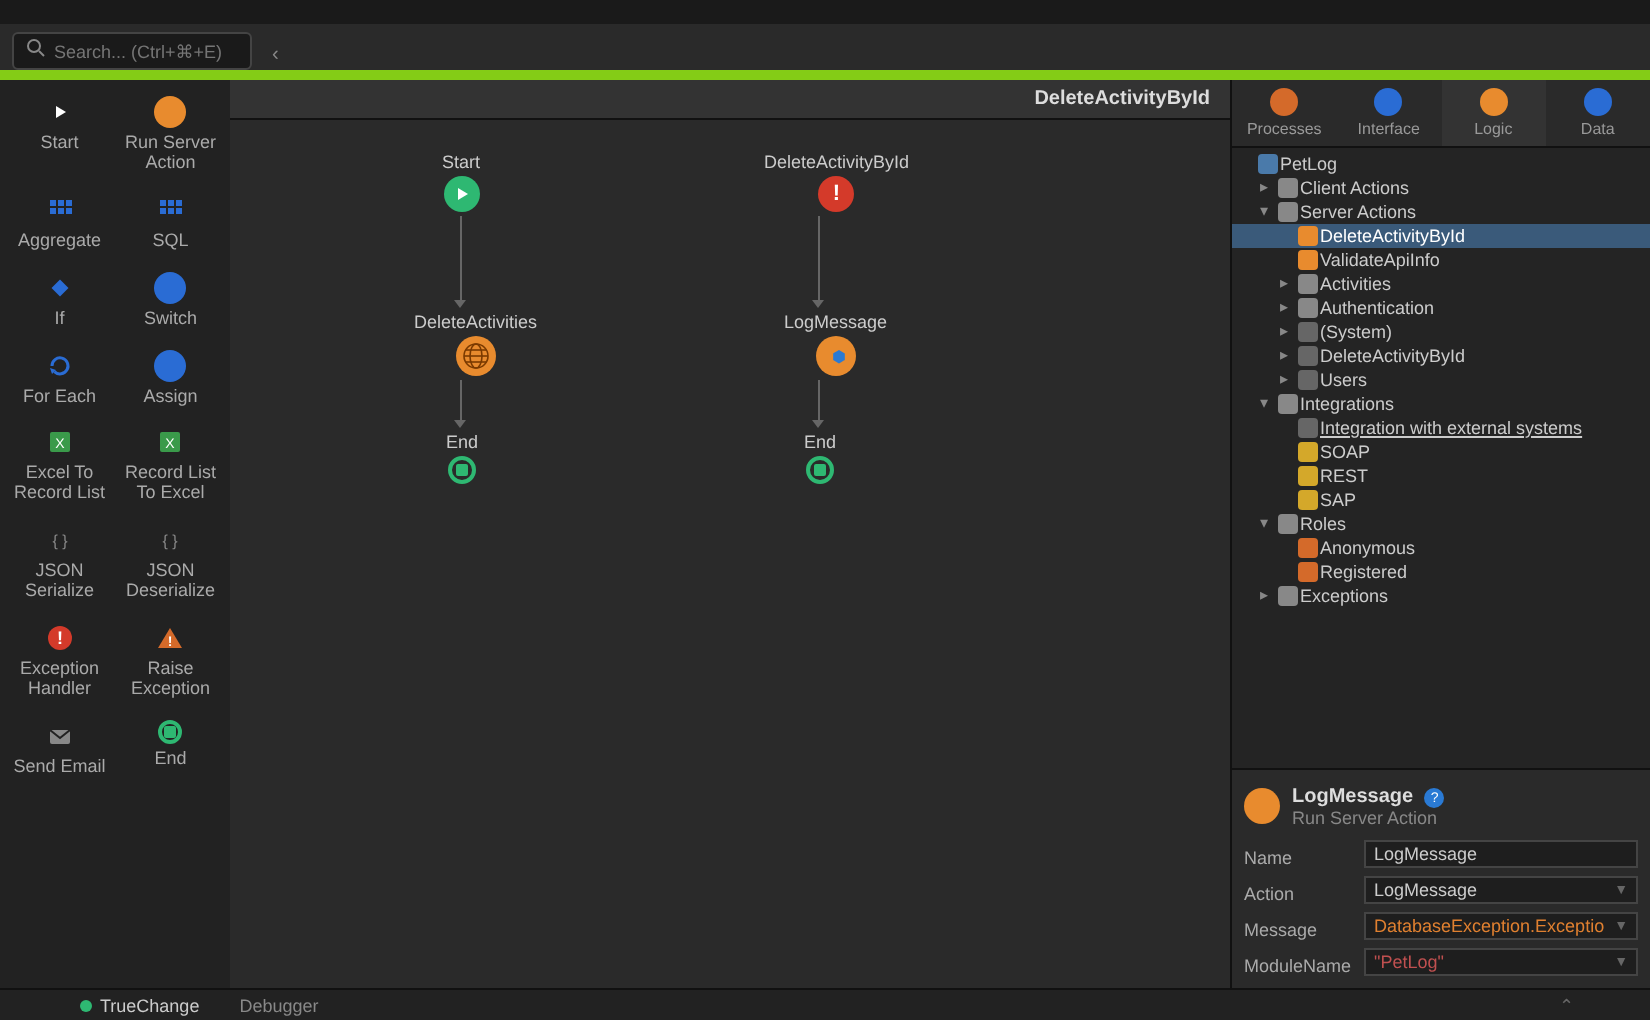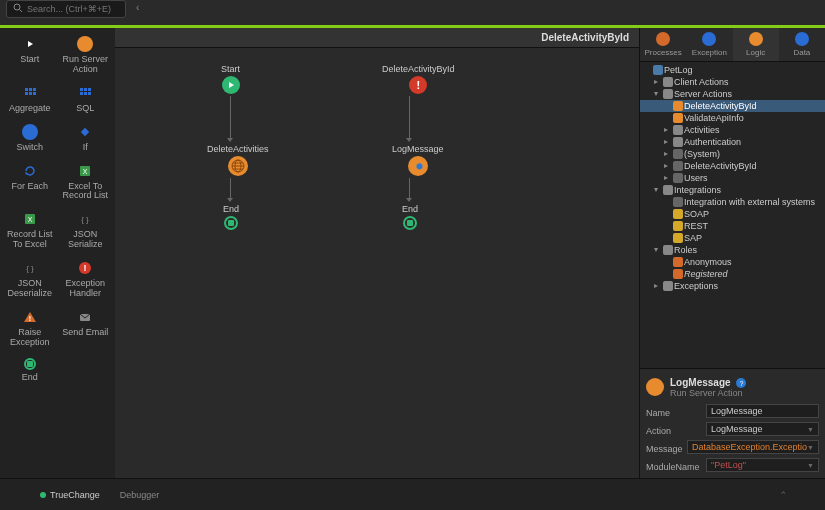--- a/index.html
+++ b/index.html
@@ -1,34 +1,34 @@
 <!DOCTYPE html>
 <html><head>
 <meta charset="utf-8">
 <style>
 * { box-sizing: border-box; margin: 0; padding: 0; }
 body { background: #1a1a1a; color: #ccc; font-family: -apple-system, Arial, sans-serif; font-size: 10px; width: 825px; height: 510px; overflow: hidden; display: flex; flex-direction: column; }
-.topbar { height: 28px; background: #2a2a2a; border-bottom: 3px solid #84cc16; display: flex; align-items: flex-start; padding: 0 6px; gap: 6px; }
+.topbar { height: 28px; background: #2a2a2a; border-bottom: 5px solid #84cc16; display: flex; align-items: flex-end; padding: 0 6px; gap: 6px; margin-top: 12px; }
 .search { background: #1a1a1a; border: 1px solid #444; border-radius: 3px; padding: 2px 6px; width: 120px; display: flex; align-items: center; gap: 4px; color: #888; }
 .search input { background: transparent; border: none; color: #888; font-size: 9px; width: 100%; outline: none; }
 .collapse-btn { color: #888; cursor: pointer; padding: 2px 4px; }
 .main { flex: 1; display: flex; overflow: hidden; }
 .palette { width: 115px; background: #222; padding: 4px 2px; display: grid; grid-template-columns: 1fr 1fr; gap: 0; align-content: start; }
 .palette-item { display: flex; flex-direction: column; align-items: center; justify-content: flex-start; padding: 4px 2px 6px; cursor: pointer; text-align: center; }
 .p-icon { width: 16px; height: 16px; border-radius: 50%; margin-bottom: 3px; display: flex; align-items: center; justify-content: center; }
 .p-label { font-size: 9px; color: #aaa; line-height: 1.1; }
 .canvas-wrap { flex: 1; display: flex; flex-direction: column; background: #2a2a2a; }
 .canvas-header { height: 20px; background: #333; border-bottom: 1px solid #111; display: flex; align-items: center; justify-content: flex-end; padding: 0 10px; font-size: 10px; font-weight: bold; color: #ddd; }
 .canvas { flex: 1; position: relative; background: #2a2a2a; }
 .flow-node { position: absolute; display: flex; flex-direction: column; align-items: center; }
 .flow-label { font-size: 9px; color: #ccc; margin-bottom: 2px; }
 .node-circle { width: 18px; height: 18px; border-radius: 50%; display: flex; align-items: center; justify-content: center; }
 .flow-line { position: absolute; width: 1px; background: #666; }
 .arrow-down { position: absolute; border-left: 3px solid transparent; border-right: 3px solid transparent; border-top: 4px solid #666; }
-.right-panel { width: 186px; background: #242424; border-left: 1px solid #111; display: flex; flex-direction: column; }
+.right-panel { width: 210px; background: #242424; border-left: 1px solid #111; display: flex; flex-direction: column; }
 .tabs { display: flex; background: #2a2a2a; border-bottom: 1px solid #111; }
 .tab { flex: 1; display: flex; flex-direction: column; align-items: center; padding: 4px 2px; cursor: pointer; gap: 2px; }
 .tab.active { background: #333; }
 .tab-icon { width: 14px; height: 14px; border-radius: 50%; }
 .tab-label { font-size: 8px; color: #999; }
 .tree { flex: 1; overflow: auto; padding: 2px 0; font-size: 9px; }
 .tree-item { display: flex; align-items: flex-start; padding: 1px 4px; cursor: pointer; gap: 1px; white-space: nowrap; }
 .tree-item.selected { background: #3a5a7a; color: #fff; }
 .tree-toggle { width: 8px; color: #888; font-size: 8px; }
 .tree-icon { width: 10px; height: 10px; border-radius: 2px; flex-shrink: 0; }
@@ -36,21 +36,21 @@
 .props-header { display: flex; align-items: center; gap: 6px; padding: 4px 2px; }
 .props-header .node-circle { flex-shrink: 0; }
 .props-title { font-size: 10px; font-weight: bold; color: #ddd; }
 .props-sub { font-size: 9px; color: #888; }
 .prop-row { display: flex; align-items: flex-end; padding: 2px 2px; gap: 4px; font-size: 9px; }
 .prop-label { width: 56px; color: #aaa; }
 .prop-field { flex: 1; background: #1e1e1e; border: 1px solid #444; padding: 1px 4px; font-size: 9px; color: #ccc; height: 14px; display: flex; align-items: center; justify-content: space-between; }
 .prop-field .caret { color: #666; font-size: 7px; }
 .expr { color: #e08030; }
 .str { color: #c05050; }
-.bottom-tabs { height: 32px; background: #222; border-top: 1px solid #111; display: flex; align-items: center; padding: 0 30px; gap: 0; font-size: 9px; }
+.bottom-tabs { height: 16px; background: #222; border-top: 1px solid #111; display: flex; align-items: center; padding: 0 30px; gap: 0; font-size: 9px; }
 .bottom-tab { padding: 2px 10px; color: #888; cursor: pointer; display: flex; align-items: center; gap: 4px; }
 .bottom-tab.active { color: #ccc; }
 .dot { width: 6px; height: 6px; border-radius: 50%; }
 .help-icon { width: 10px; height: 10px; border-radius: 50%; background: #2a7ad4; color: #fff; font-size: 7px; display: inline-flex; align-items: center; justify-content: center; margin-left: 3px; }
 .bottom-collapse { margin-left: auto; color: #666; cursor: pointer; padding: 0 8px; }
 </style>
 </head>
 <body>
 
 <div class="topbar">
@@ -100,39 +100,43 @@
             <rect x="6" y="2" width="3" height="3" fill="#2a6cd4"></rect>
             <rect x="10" y="2" width="3" height="3" fill="#2a6cd4"></rect>
             <rect x="2" y="6" width="3" height="3" fill="#2a6cd4"></rect>
             <rect x="6" y="6" width="3" height="3" fill="#2a6cd4"></rect>
             <rect x="10" y="6" width="3" height="3" fill="#2a6cd4"></rect>
           </svg>
         </div>
         <span class="p-label">SQL</span>
       </div>
       <div class="palette-item">
+        <div class="p-icon" style="">
+          <svg width="14" height="14" viewBox="0 0 14 14">
+            <rect x="4" y="4" width="6" height="6" fill="#2a6cd4" transform="rotate(45 7 7)"></rect>
+          </svg>
+        </div>
+        <span class="p-label">If</span>
+      </div>
+      <div class="palette-item">
         <div class="p-icon" style="background:#2a6cd4"></div>
         <span class="p-label">Switch</span>
       </div>
       <div class="palette-item">
         <div class="p-icon" style="">
           <svg width="14" height="14" viewBox="0 0 14 14">
-            <rect x="4" y="4" width="6" height="6" fill="#2a6cd4" transform="rotate(45 7 7)"></rect>
-          </svg>
-        </div>
-        <span class="p-label">If</span>
-      </div>
-      <div class="palette-item">
-        <div class="p-icon" style="">
-          <svg width="14" height="14" viewBox="0 0 14 14">
             <path d="M3 7a4 4 0 1 1 1.2 2.8" stroke="#2a6cd4" fill="none" stroke-width="1.5"></path>
             <polygon points="3,11 5,9 2,8" fill="#2a6cd4"></polygon>
           </svg>
         </div>
         <span class="p-label">For Each</span>
+      </div>
+      <div class="palette-item">
+        <div class="p-icon" style="background:#2a6cd4"></div>
+        <span class="p-label">Assign</span>
       </div>
       <div class="palette-item">
         <div class="p-icon" style="">
           <svg width="14" height="14" viewBox="0 0 14 14">
             <rect x="2" y="2" width="10" height="10" fill="#3a9a4a" rx="1"></rect>
             <text x="7" y="10" font-size="7" fill="#fff" text-anchor="middle">X</text>
           </svg>
         </div>
         <span class="p-label">Excel To Record List</span>
       </div>
@@ -256,21 +260,21 @@
   </div>
 
   <div class="right-panel">
     <div class="tabs" id="tabs">
         <div class="tab">
           <div class="tab-icon" style="background:#d46a2a"></div>
           <span class="tab-label">Processes</span>
         </div>
         <div class="tab">
           <div class="tab-icon" style="background:#2a6cd4"></div>
-          <span class="tab-label">Exception</span>
+          <span class="tab-label">Interface</span>
         </div>
         <div class="tab active">
           <div class="tab-icon" style="background:#e88b2e"></div>
           <span class="tab-label">Logic</span>
         </div>
         <div class="tab">
           <div class="tab-icon" style="background:#2a6cd4"></div>
           <span class="tab-label">Data</span>
         </div>
       </div>
@@ -323,21 +327,21 @@
         <div class="tree-item" style="padding-left: 24px;">
           <span class="tree-toggle">▸</span>
           <span class="tree-icon" style="background:#666"></span>
           <span>Users</span>
         </div>
         <div class="tree-item" style="padding-left: 14px;">
           <span class="tree-toggle">▾</span>
           <span class="tree-icon" style="background:#888"></span>
           <span>Integrations</span>
         </div>
-        <div class="tree-item" style="padding-left: 24px;">
+        <div class="tree-item" style="padding-left: 24px; text-decoration: underline;">
           <span class="tree-toggle"></span>
           <span class="tree-icon" style="background:#666"></span>
           <span>Integration with external systems</span>
         </div>
         <div class="tree-item" style="padding-left: 24px;">
           <span class="tree-toggle"></span>
           <span class="tree-icon" style="background:#d4a82a"></span>
           <span>SOAP</span>
         </div>
         <div class="tree-item" style="padding-left: 24px;">
@@ -353,21 +357,21 @@
         <div class="tree-item" style="padding-left: 14px;">
           <span class="tree-toggle">▾</span>
           <span class="tree-icon" style="background:#888"></span>
           <span>Roles</span>
         </div>
         <div class="tree-item" style="padding-left: 24px;">
           <span class="tree-toggle"></span>
           <span class="tree-icon" style="background:#d46a2a"></span>
           <span>Anonymous</span>
         </div>
-        <div class="tree-item" style="padding-left: 24px; font-style: italic;">
+        <div class="tree-item" style="padding-left: 24px;">
           <span class="tree-toggle"></span>
           <span class="tree-icon" style="background:#d46a2a"></span>
           <span>Registered</span>
         </div>
         <div class="tree-item" style="padding-left: 14px;">
           <span class="tree-toggle">▸</span>
           <span class="tree-icon" style="background:#888"></span>
           <span>Exceptions</span>
         </div>
       </div>

